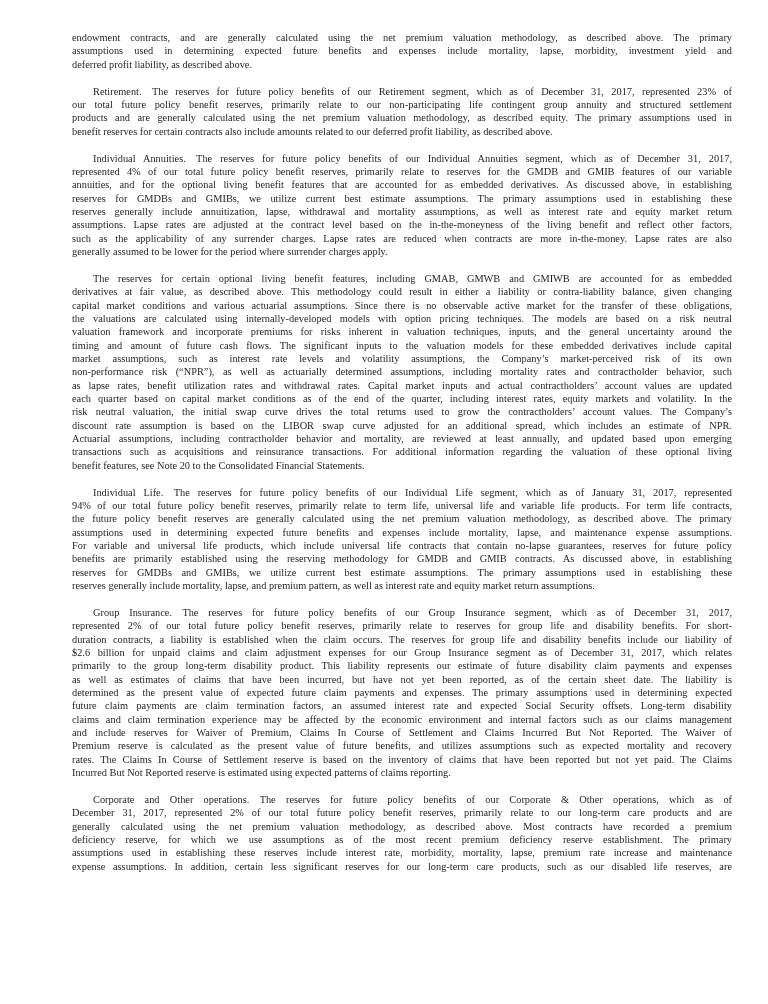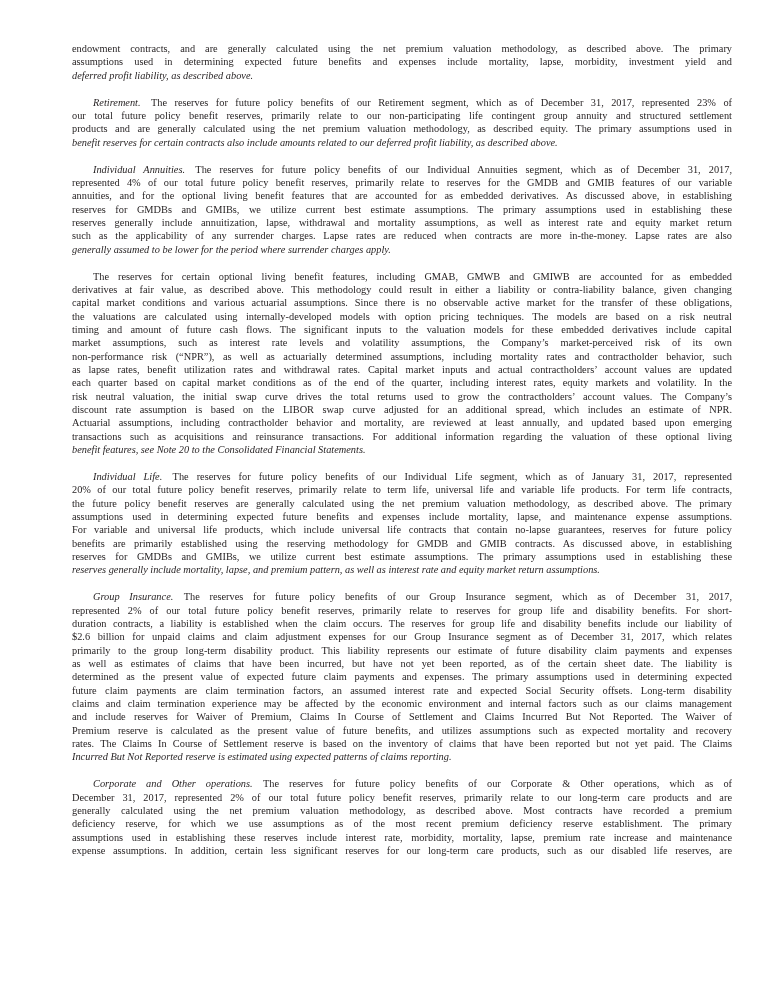--- a/index.html
+++ b/index.html
@@ -1,23 +1,23 @@
 <!DOCTYPE html>
 <html><head>
 <meta charset="utf-8">
 <style>
   html, body { margin: 0; padding: 0; background: #ffffff; }
   body { width: 768px; height: 1004px; position: relative; overflow: hidden; }
-  .page { position: absolute; left: 72px; top: 42px; width: 660px; color: #231f20;
+  .page { position: absolute; left: 72px; top: 31px; width: 660px; color: #231f20;
           font-family: "Liberation Serif", "DejaVu Serif", serif; font-size: 10.35px; line-height: 13.35px; }
   .para { margin: 0 0 13.6px 0; }
   .line { display: block; white-space: nowrap; text-align: justify; text-align-last: justify; height: 13.35px; }
-  .line.last { text-align-last: left; font-style: italic; }
+  .line.last { text-align-last: left; }
   .indent { padding-left: 21px; }
-  .heading { font-style: italic; }
+  .heading { }
   .footer { position: absolute; left: 0; top: 968px; width: 732px; text-align: right;
             font-family: "Liberation Sans", "DejaVu Sans", sans-serif; color: #8a8a8a; font-size: 8.4px; margin-top: 46px; }
   .footer .pg { color: #4a4a4a; font-size: 12.5px; margin-left: 6px; vertical-align: -1px; }
 </style>
 </head>
 <body>
 
 <div class="page" id="doc">
     <div class="para">
       <span class="line"><span>endowment contracts, and are generally calculated using the net premium valuation methodology, as described above. The primary</span></span>
@@ -29,42 +29,44 @@
       <span class="line"><span>our total future policy benefit reserves, primarily relate to our non-participating life contingent group annuity and structured settlement</span></span>
       <span class="line"><span>products and are generally calculated using the net premium valuation methodology, as described equity. The primary assumptions used in</span></span>
       <span class="line last"><span>benefit reserves for certain contracts also include amounts related to our deferred profit liability, as described above.</span></span>
     </div>
     <div class="para">
       <span class="line indent" style="letter-spacing: -0.000121124px;"><span class="heading">Individual Annuities.</span> <span>The reserves for future policy benefits of our Individual Annuities segment, which as of December 31, 2017,</span></span>
       <span class="line"><span>represented 4% of our total future policy benefit reserves, primarily relate to reserves for the GMDB and GMIB features of our variable</span></span>
       <span class="line"><span>annuities, and for the optional living benefit features that are accounted for as embedded derivatives. As discussed above, in establishing</span></span>
       <span class="line"><span>reserves for GMDBs and GMIBs, we utilize current best estimate assumptions. The primary assumptions used in establishing these</span></span>
       <span class="line"><span>reserves generally include annuitization, lapse, withdrawal and mortality assumptions, as well as interest rate and equity market return</span></span>
+      <span class="line"><span>assumptions. Lapse rates are adjusted at the contract level based on the in-the-moneyness of the living benefit and reflect other factors,</span></span>
       <span class="line"><span>such as the applicability of any surrender charges. Lapse rates are reduced when contracts are more in-the-money. Lapse rates are also</span></span>
       <span class="line last"><span>generally assumed to be lower for the period where surrender charges apply.</span></span>
     </div>
     <div class="para">
       <span class="line indent"><span>The reserves for certain optional living benefit features, including GMAB, GMWB and GMIWB are accounted for as embedded</span></span>
       <span class="line"><span>derivatives at fair value, as described above. This methodology could result in either a liability or contra-liability balance, given changing</span></span>
       <span class="line"><span>capital market conditions and various actuarial assumptions. Since there is no observable active market for the transfer of these obligations,</span></span>
       <span class="line"><span>the valuations are calculated using internally-developed models with option pricing techniques. The models are based on a risk neutral</span></span>
+      <span class="line"><span>valuation framework and incorporate premiums for risks inherent in valuation techniques, inputs, and the general uncertainty around the</span></span>
       <span class="line"><span>timing and amount of future cash flows. The significant inputs to the valuation models for these embedded derivatives include capital</span></span>
       <span class="line"><span>market assumptions, such as interest rate levels and volatility assumptions, the Company’s market-perceived risk of its own</span></span>
       <span class="line"><span>non-performance risk (“NPR”), as well as actuarially determined assumptions, including mortality rates and contractholder behavior, such</span></span>
       <span class="line"><span>as lapse rates, benefit utilization rates and withdrawal rates. Capital market inputs and actual contractholders’ account values are updated</span></span>
       <span class="line"><span>each quarter based on capital market conditions as of the end of the quarter, including interest rates, equity markets and volatility. In the</span></span>
       <span class="line"><span>risk neutral valuation, the initial swap curve drives the total returns used to grow the contractholders’ account values. The Company’s</span></span>
       <span class="line"><span>discount rate assumption is based on the LIBOR swap curve adjusted for an additional spread, which includes an estimate of NPR.</span></span>
       <span class="line"><span>Actuarial assumptions, including contractholder behavior and mortality, are reviewed at least annually, and updated based upon emerging</span></span>
       <span class="line"><span>transactions such as acquisitions and reinsurance transactions. For additional information regarding the valuation of these optional living</span></span>
       <span class="line last"><span>benefit features, see Note 20 to the Consolidated Financial Statements.</span></span>
     </div>
     <div class="para">
       <span class="line indent" style="letter-spacing: -0.000119275px;"><span class="heading">Individual Life.</span> <span>The reserves for future policy benefits of our Individual Life segment, which as of January 31, 2017, represented</span></span>
-      <span class="line"><span>20% of our total future policy benefit reserves, primarily relate to term life, universal life and variable life products. For term life contracts,</span></span>
+      <span class="line"><span>94% of our total future policy benefit reserves, primarily relate to term life, universal life and variable life products. For term life contracts,</span></span>
       <span class="line"><span>the future policy benefit reserves are generally calculated using the net premium valuation methodology, as described above. The primary</span></span>
       <span class="line"><span>assumptions used in determining expected future benefits and expenses include mortality, lapse, and maintenance expense assumptions.</span></span>
       <span class="line"><span>For variable and universal life products, which include universal life contracts that contain no-lapse guarantees, reserves for future policy</span></span>
       <span class="line"><span>benefits are primarily established using the reserving methodology for GMDB and GMIB contracts. As discussed above, in establishing</span></span>
       <span class="line"><span>reserves for GMDBs and GMIBs, we utilize current best estimate assumptions. The primary assumptions used in establishing these</span></span>
       <span class="line last"><span>reserves generally include mortality, lapse, and premium pattern, as well as interest rate and equity market return assumptions.</span></span>
     </div>
     <div class="para">
       <span class="line indent" style="word-spacing: 0.000919118px;"><span class="heading">Group Insurance.</span> <span>The reserves for future policy benefits of our Group Insurance segment, which as of December 31, 2017,</span></span>
       <span class="line"><span>represented 2% of our total future policy benefit reserves, primarily relate to reserves for group life and disability benefits. For short-</span></span>

